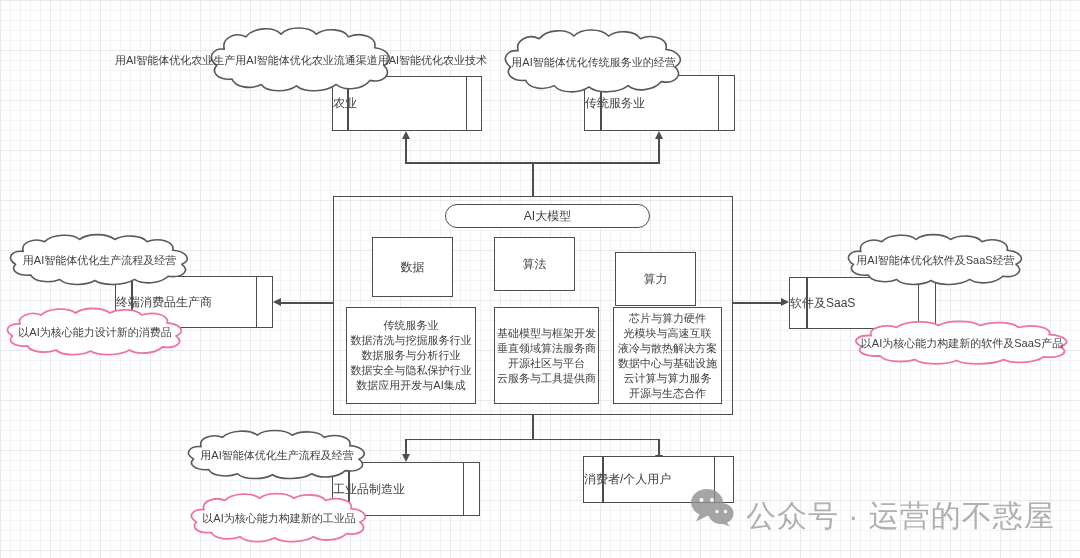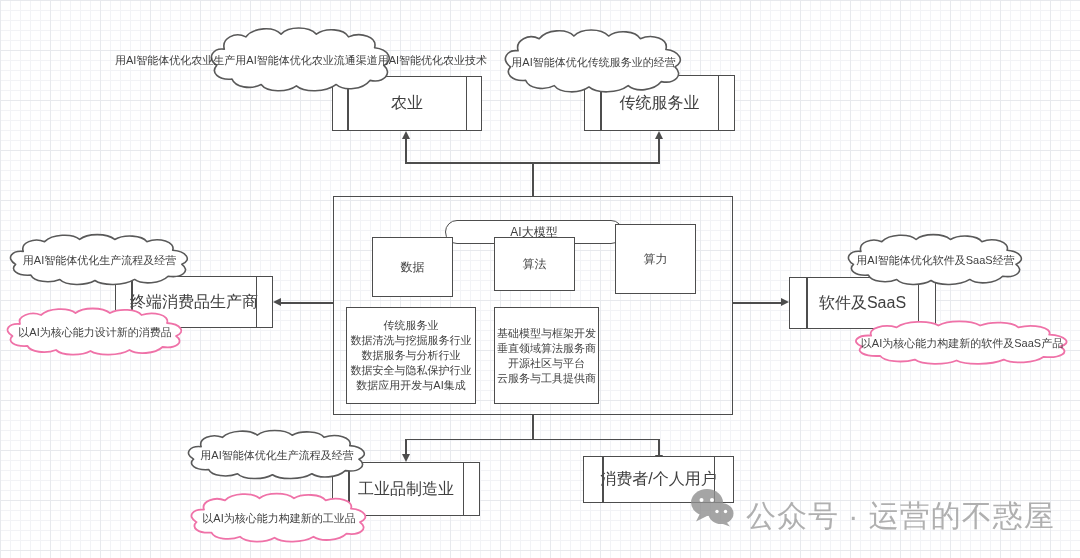--- a/index.html
+++ b/index.html
@@ -13,21 +13,21 @@
       linear-gradient(to right,var(--grid-minor,#f2f3f6) 1px,transparent 1px),
       linear-gradient(to bottom,var(--grid-minor,#f2f3f6) 1px,transparent 1px);
     background-size:50px 50px,50px 50px,10px 10px,10px 10px;}
   .ln{position:absolute;background:var(--line,#4d4d4d)}
   .ah{position:absolute;width:0;height:0}
   .ah-up{border-left:4.5px solid transparent;border-right:4.5px solid transparent;border-bottom:8.5px solid var(--line,#4d4d4d)}
   .ah-down{border-left:4.5px solid transparent;border-right:4.5px solid transparent;border-top:8.5px solid var(--line,#4d4d4d)}
   .ah-left{border-top:4.5px solid transparent;border-bottom:4.5px solid transparent;border-right:8.5px solid var(--line,#4d4d4d)}
   .ah-right{border-top:4.5px solid transparent;border-bottom:4.5px solid transparent;border-left:8.5px solid var(--line,#4d4d4d)}
   .bigbox{position:absolute;border:1.5px solid var(--line,#4d4d4d)}
-  .pbox{position:absolute;background:#fff;border:1.5px solid var(--line,#4d4d4d);display:flex;align-items:center;justify-content:center;font-size:16px;white-space:nowrap}
+  .pbox{position:absolute;background:#fff;border:1.5px solid var(--line,#4d4d4d);display:flex;align-items:center;font-size:12px;white-space:nowrap}
   .pbox .bar{position:absolute;top:0;bottom:0;width:1.5px;background:var(--line,#4d4d4d)}
   .pill{position:absolute;background:#fff;border:1.5px solid var(--line,#4d4d4d);border-radius:13px;display:flex;align-items:center;justify-content:center;font-size:12px}
   .sbox{position:absolute;background:#fff;border:1.5px solid var(--line,#4d4d4d);display:flex;align-items:center;justify-content:center;font-size:12px}
   .dbox{position:absolute;background:#fff;border:1.5px solid var(--line,#4d4d4d);display:flex;flex-direction:column;align-items:center;justify-content:center;font-size:11px;line-height:15px;text-align:center;white-space:nowrap}
   .cloud{position:absolute}
   .cloud svg{position:absolute;left:0;top:0;width:100%;height:100%;overflow:visible}
   .cloud path{fill:#fff;stroke:var(--cloud-border,#595959);stroke-width:1.6;vector-effect:non-scaling-stroke;stroke-linejoin:round}
   .cloud.pink path{stroke:var(--pink,#ef72a8);stroke-width:1.8}
   .ctext{position:absolute;inset:0;display:flex;flex-direction:row;align-items:center;justify-content:center;font-size:11px;line-height:14px;white-space:nowrap;text-align:center}
   .wm-icon{position:absolute;color:#8f8f8f;opacity:.8}
@@ -53,46 +53,54 @@
 
   <div class="ln" style="left:532.3px;top:415px;width:1.5px;height:24.5px"></div>
   <div class="ln" style="left:405.3px;top:438.5px;width:254.5px;height:1.5px"></div>
   <div class="ln" style="left:405.3px;top:439px;width:1.5px;height:16px"></div>
   <div class="ah ah-down" style="left:401.5px;top:453.5px"></div>
   <div class="ln" style="left:658.3px;top:439px;width:1.5px;height:16.5px"></div>
   <div class="ah ah-down" style="left:654.5px;top:454.5px"></div>
 
   <div class="bigbox" style="left:333px;top:196px;width:400px;height:219px"></div>
 
-  <div class="pill" style="left:445px;top:220px;width:178px;height:24px">
+  <div class="pill" style="left:445px;top:204px;width:205px;height:24px">
     <span>AI大模型</span>
   </div>
 
   <div class="sbox" style="left:372px;top:237px;width:81px;height:60px">
     <span>数据</span>
   </div>
   <div class="sbox" style="left:494px;top:237px;width:81px;height:54px">
     <span>算法</span>
   </div>
-  <div class="sbox" style="left:615px;top:224px;width:81px;height:70px">
+  <div class="sbox" style="left:615px;top:252px;width:81px;height:54px">
     <span>算力</span>
   </div>
 
   <div class="dbox" style="left:346px;top:307px;width:130px;height:97px">
     <div>传统服务业</div>
     <div>数据清洗与挖掘服务行业</div>
     <div>数据服务与分析行业</div>
     <div>数据安全与隐私保护行业</div>
     <div>数据应用开发与AI集成</div>
   </div>
   <div class="dbox" style="left:494px;top:307px;width:105px;height:97px">
     <div>基础模型与框架开发</div>
     <div>垂直领域算法服务商</div>
     <div>开源社区与平台</div>
     <div>云服务与工具提供商</div>
+  </div>
+  <div class="dbox" style="left:613px;top:307px;width:109px;height:97px">
+    <div>芯片与算力硬件</div>
+    <div>光模块与高速互联</div>
+    <div>液冷与散热解决方案</div>
+    <div>数据中心与基础设施</div>
+    <div>云计算与算力服务</div>
+    <div>开源与生态合作</div>
   </div>
 
   <div class="pbox" style="left:332px;top:76px;width:150px;height:55px">
     <i class="bar" style="left:14px"></i>
     <i class="bar" style="right:14px"></i>
     <span>农业</span>
   </div>
   <div class="pbox" style="left:584px;top:75px;width:151px;height:56px">
     <i class="bar" style="left:15px"></i>
     <i class="bar" style="right:15px"></i>

